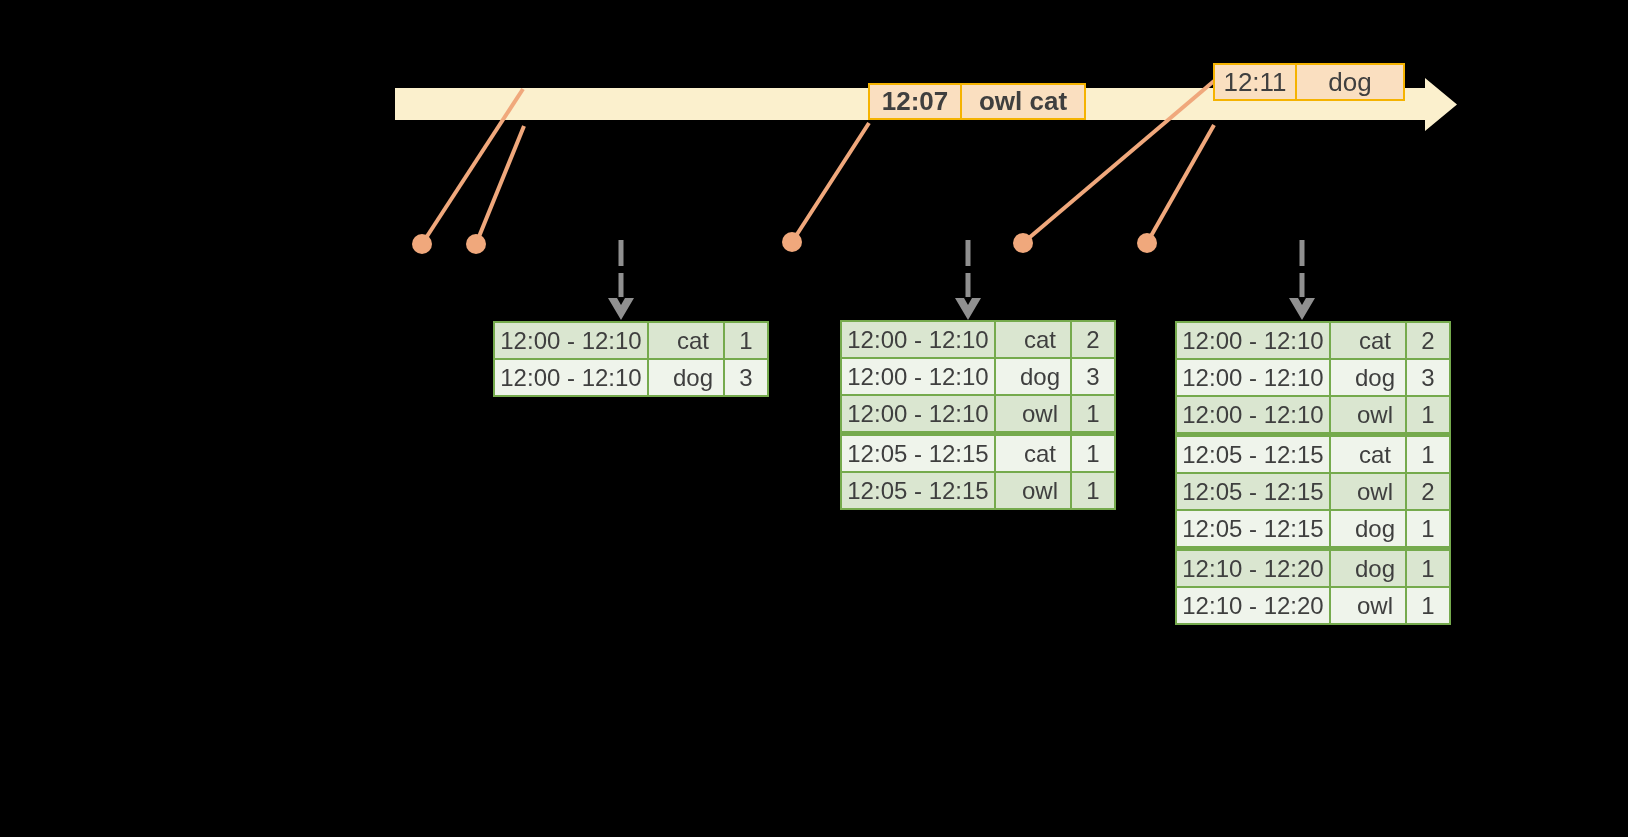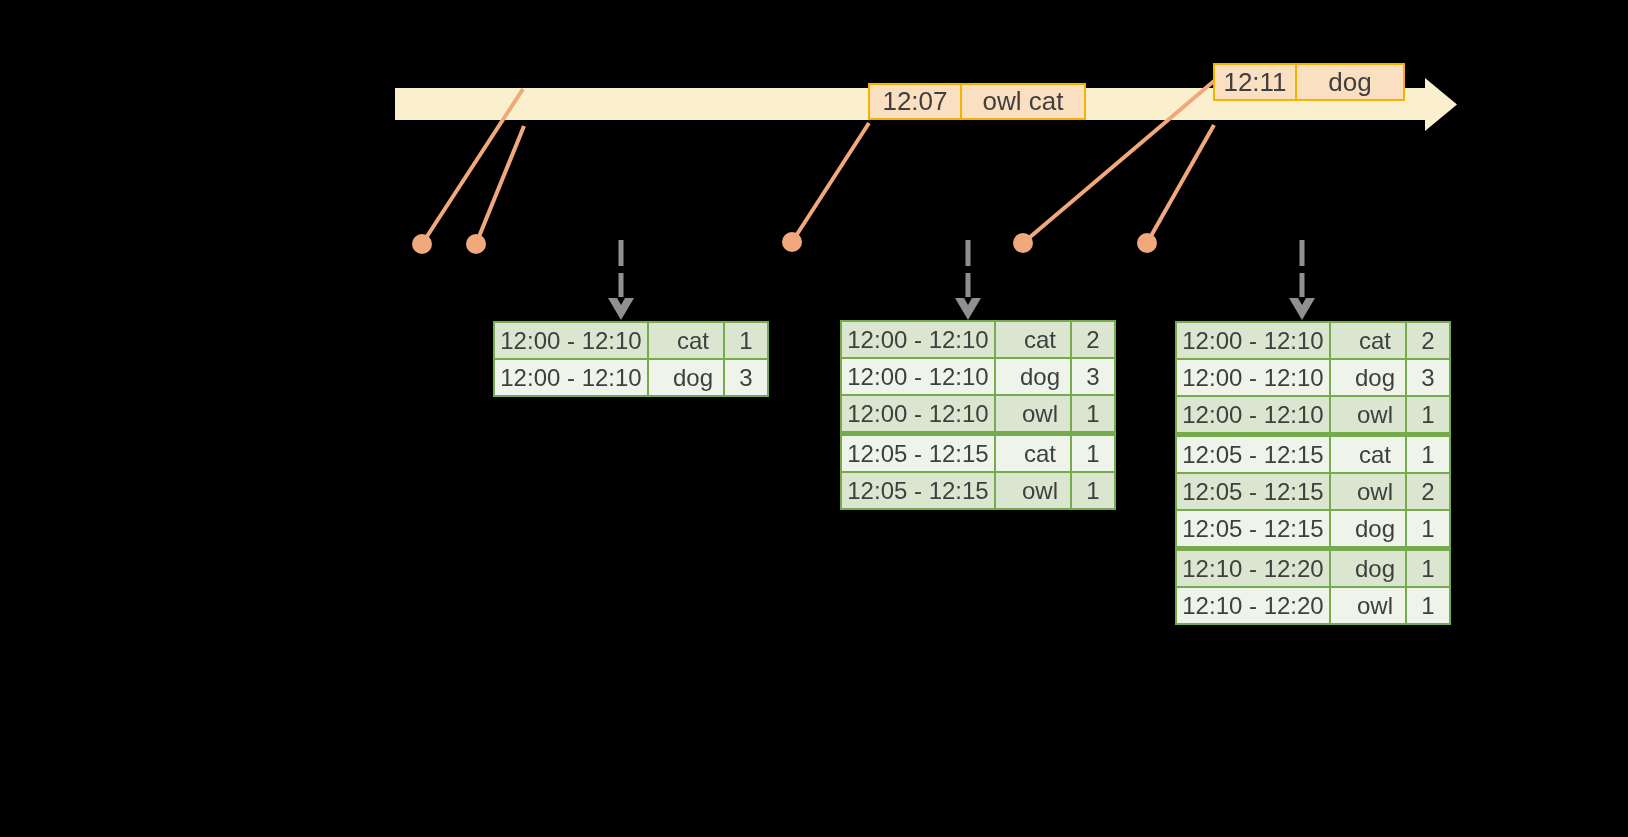--- a/index.html
+++ b/index.html
@@ -22,21 +22,21 @@
     font-size:26px;color:var(--text);padding:0 4px;
   }
   .event-table tr:nth-child(odd)  td{background:var(--event-row-dark);}
   .event-table tr:nth-child(even) td{background:var(--event-row-light);}
   .et1{left:522px;top:63px;}
   .et2{left:868px;top:83px;}
   .et3{left:1213px;top:63px;}
   .et1 .time,.et2 .time{width:82px;}
   .et1 .words{width:112px;}
   .et2 .words{width:114px;}
-  .et2 td{height:33px;}
+  .et2 td{height:33px;font-weight:bold;}
   .et3 .time{width:72px;}
   .et3 .words{width:98px;}
 
   
   .result-table{border:1.5px solid var(--result-border);}
   .result-table td{
     border:1.5px solid var(--result-border);
     height:35px;text-align:center;vertical-align:middle;
     font-size:24px;color:var(--text);padding:0 2px;
   }

